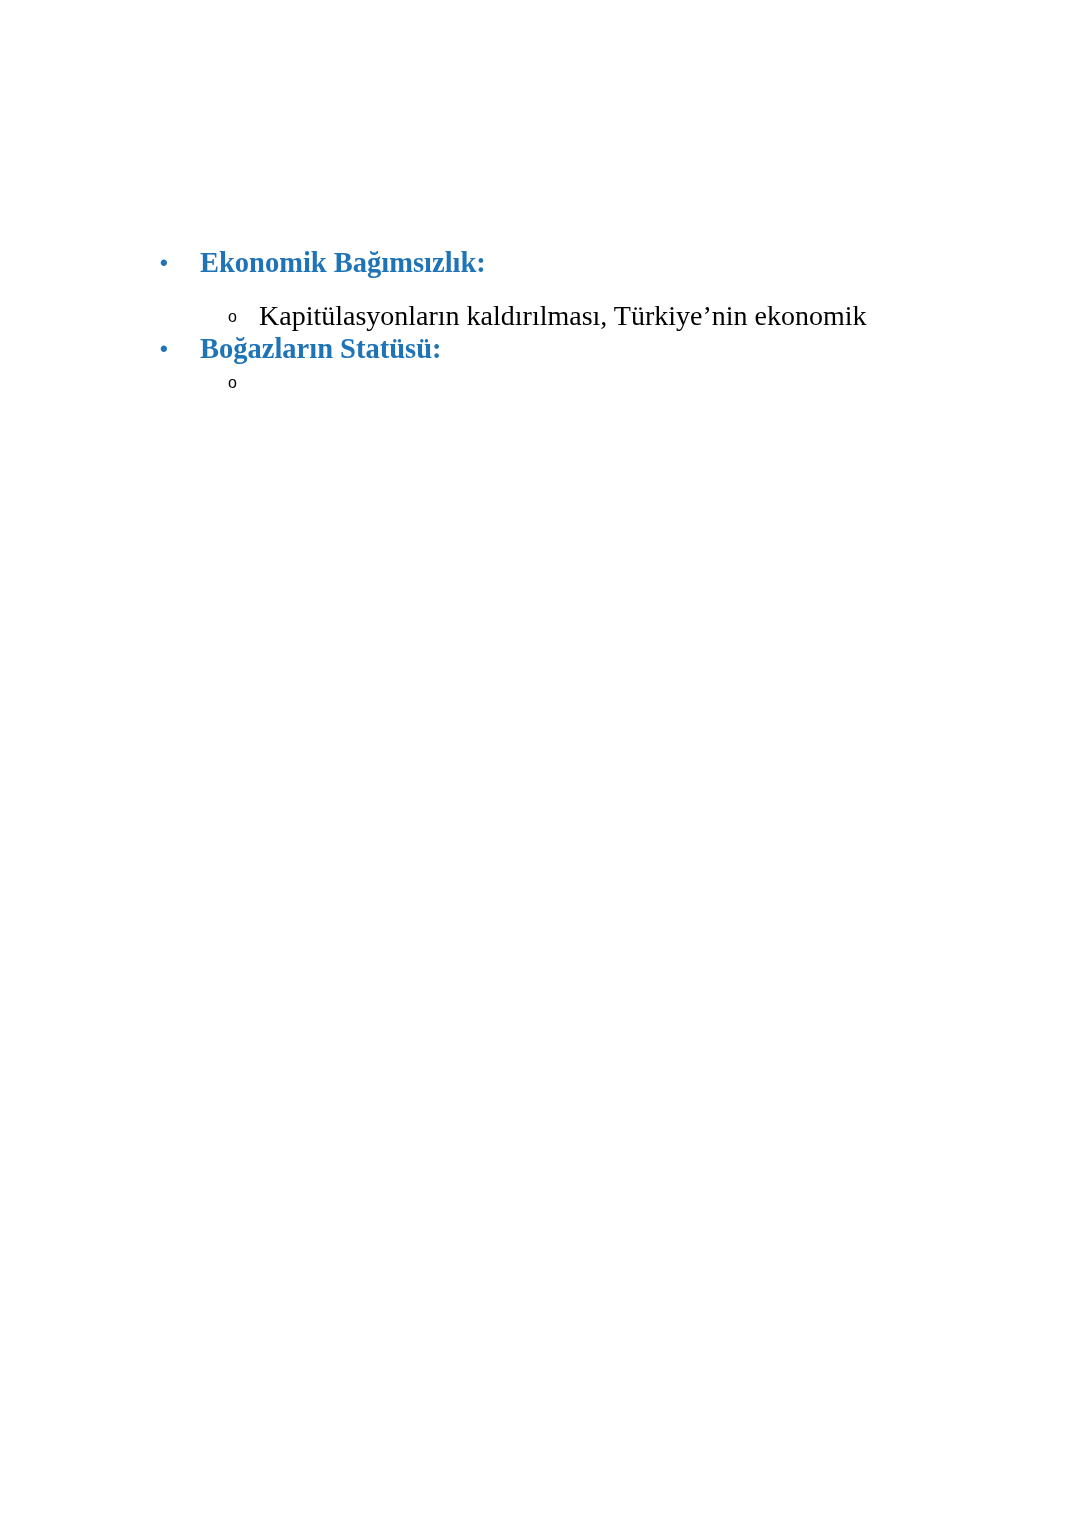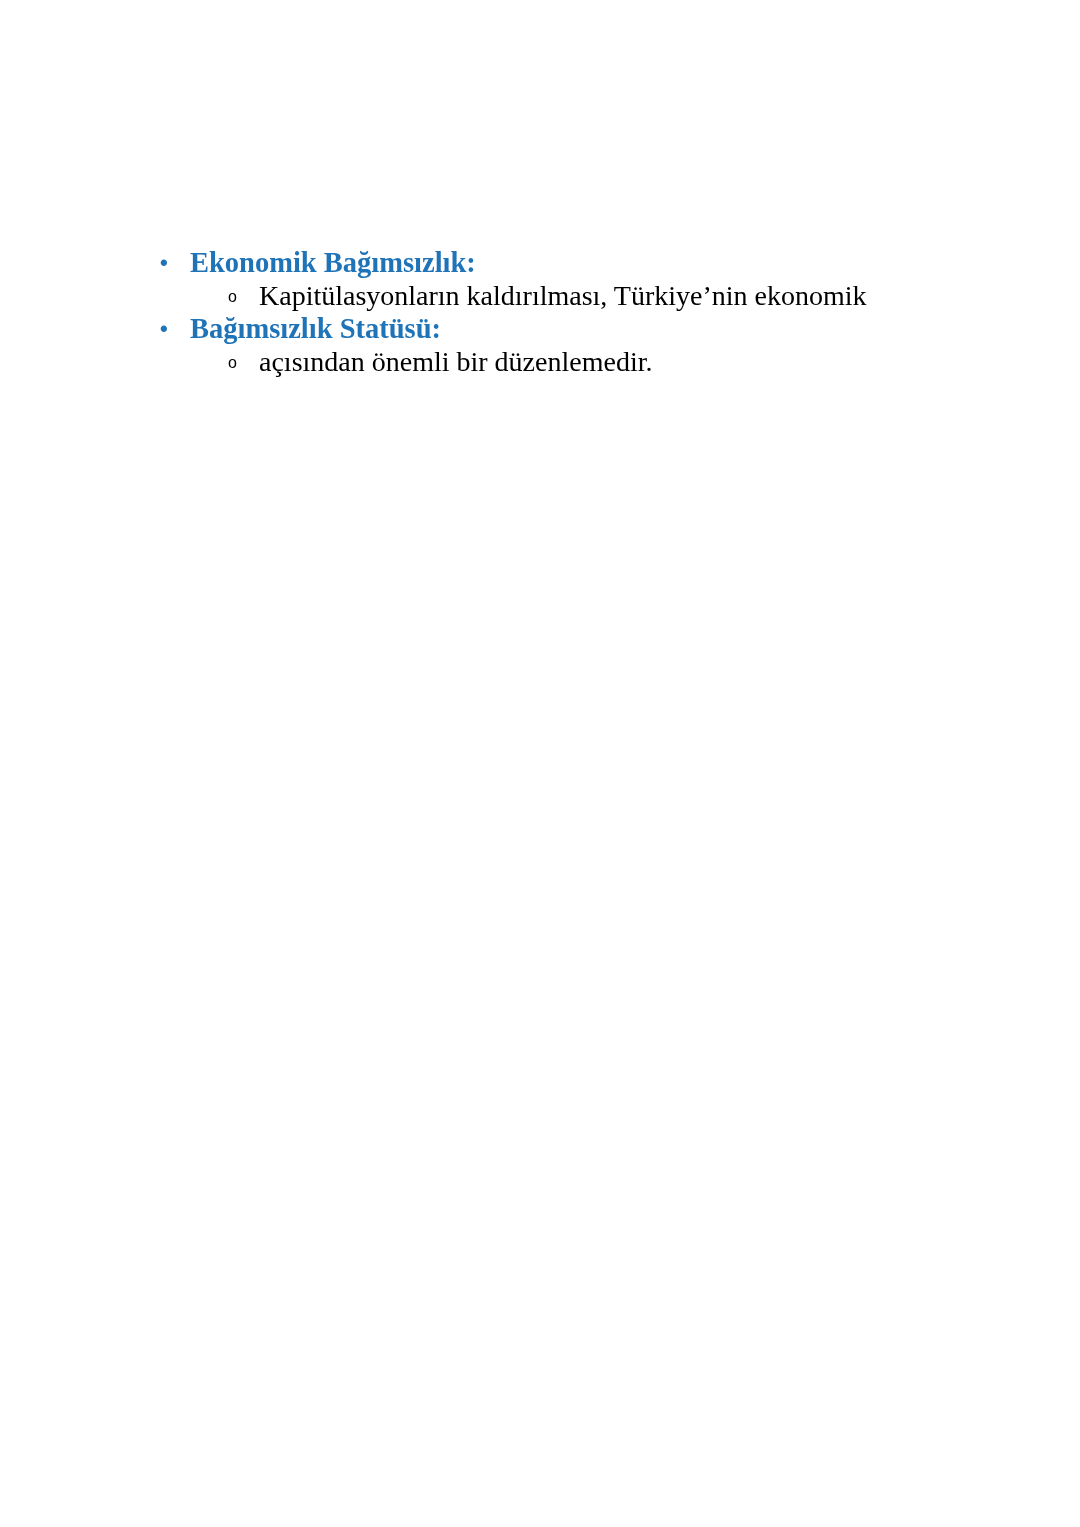--- a/index.html
+++ b/index.html
@@ -42,21 +42,21 @@
       position: absolute;
       left: 0;
       top: 0;
       font-size: 22px;
       font-weight: bold;
       color: #1f73b7;
       font-family: "Liberation Sans", "DejaVu Sans", sans-serif;
     }
     .heading {
       position: absolute;
-      left: 30px;
+      left: 40px;
       top: 0;
       font-size: 28.5px;
       font-weight: bold;
       color: #1f73b7;
       white-space: nowrap;
     }
     .sub-item {
       position: relative;
       padding-left: 99px;
       margin: 0;
@@ -73,20 +73,21 @@
     .sub-text {
       font-size: 28px;
       line-height: 33.3px;
       color: #000000;
       display: block;
       width: 700px;
     }
     .line {
       display: block;
       white-space: nowrap;
+      margin-top: 20px;
     }
   </style>
 </head>
 <body>
 
 <div class="page">
   <div class="content">
 
     <div class="section">
       <div class="heading-row">
@@ -97,24 +98,23 @@
         <span class="sub-bullet">o</span>
         <span class="sub-text">
           <span class="line">Kapitülasyonların kaldırılması, Türkiye’nin ekonomik</span>
         </span>
       </div>
     </div>
 
     <div class="section">
       <div class="heading-row">
         <span class="bullet">•</span>
-        <span class="heading">Bağımsızlık Statüsü:</span>
+        <span class="heading">Boğazların Statüsü:</span>
       </div>
       <div class="sub-item">
         <span class="sub-bullet">o</span>
         <span class="sub-text">
-          <span class="line">açısından önemli bir düzenlemedir.</span>
         </span>
       </div>
     </div>
 
   </div>
 </div>
 
 </body></html>

